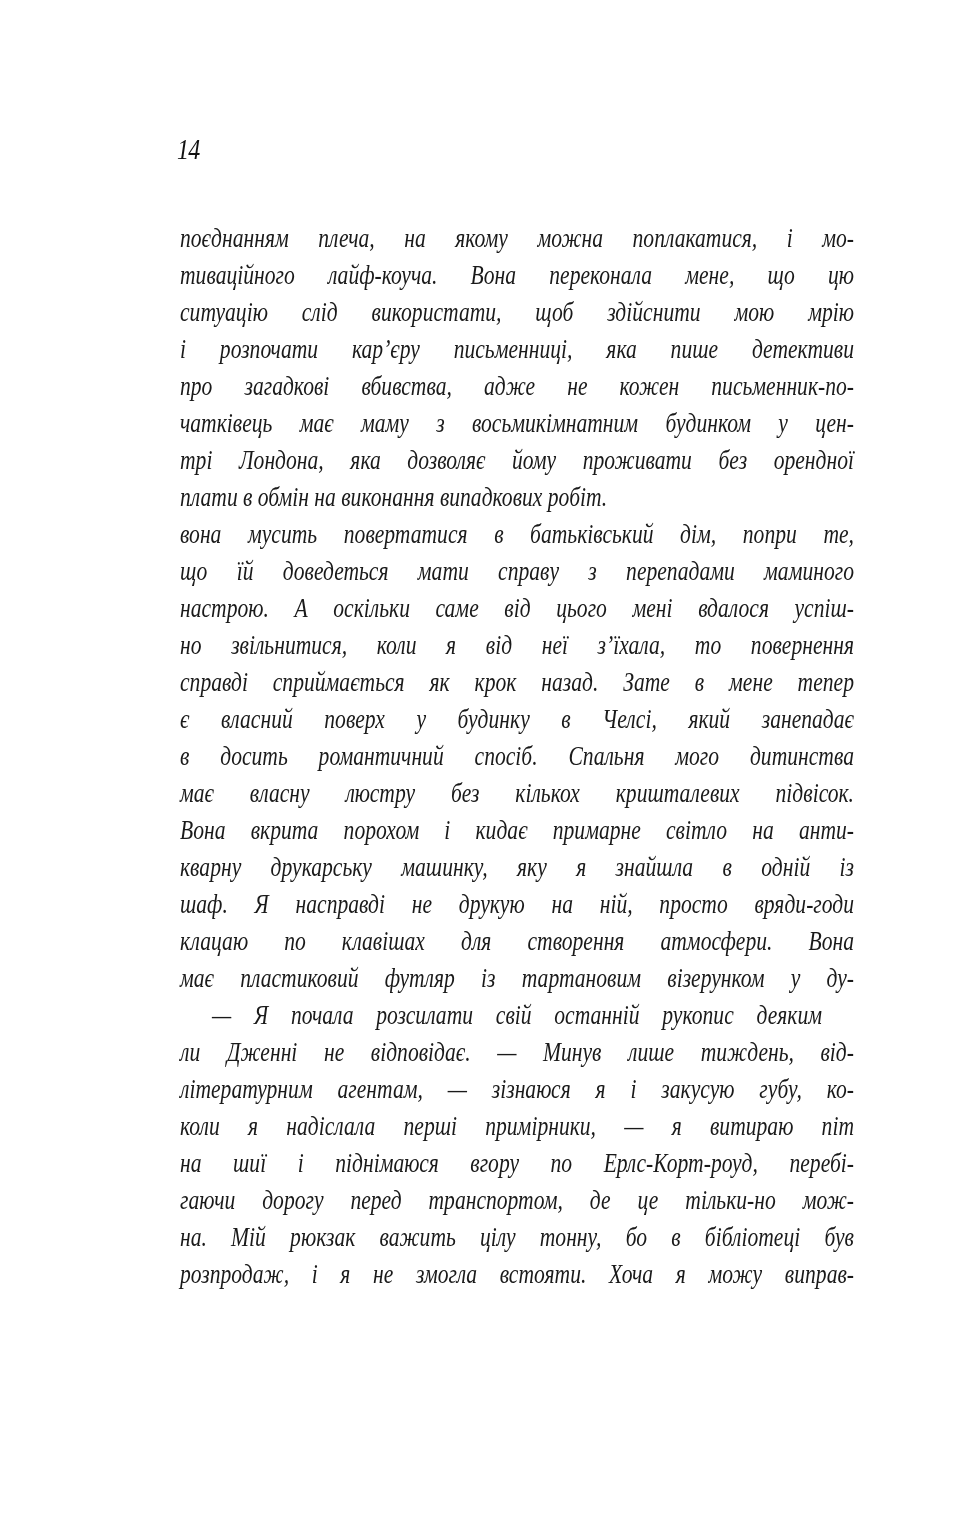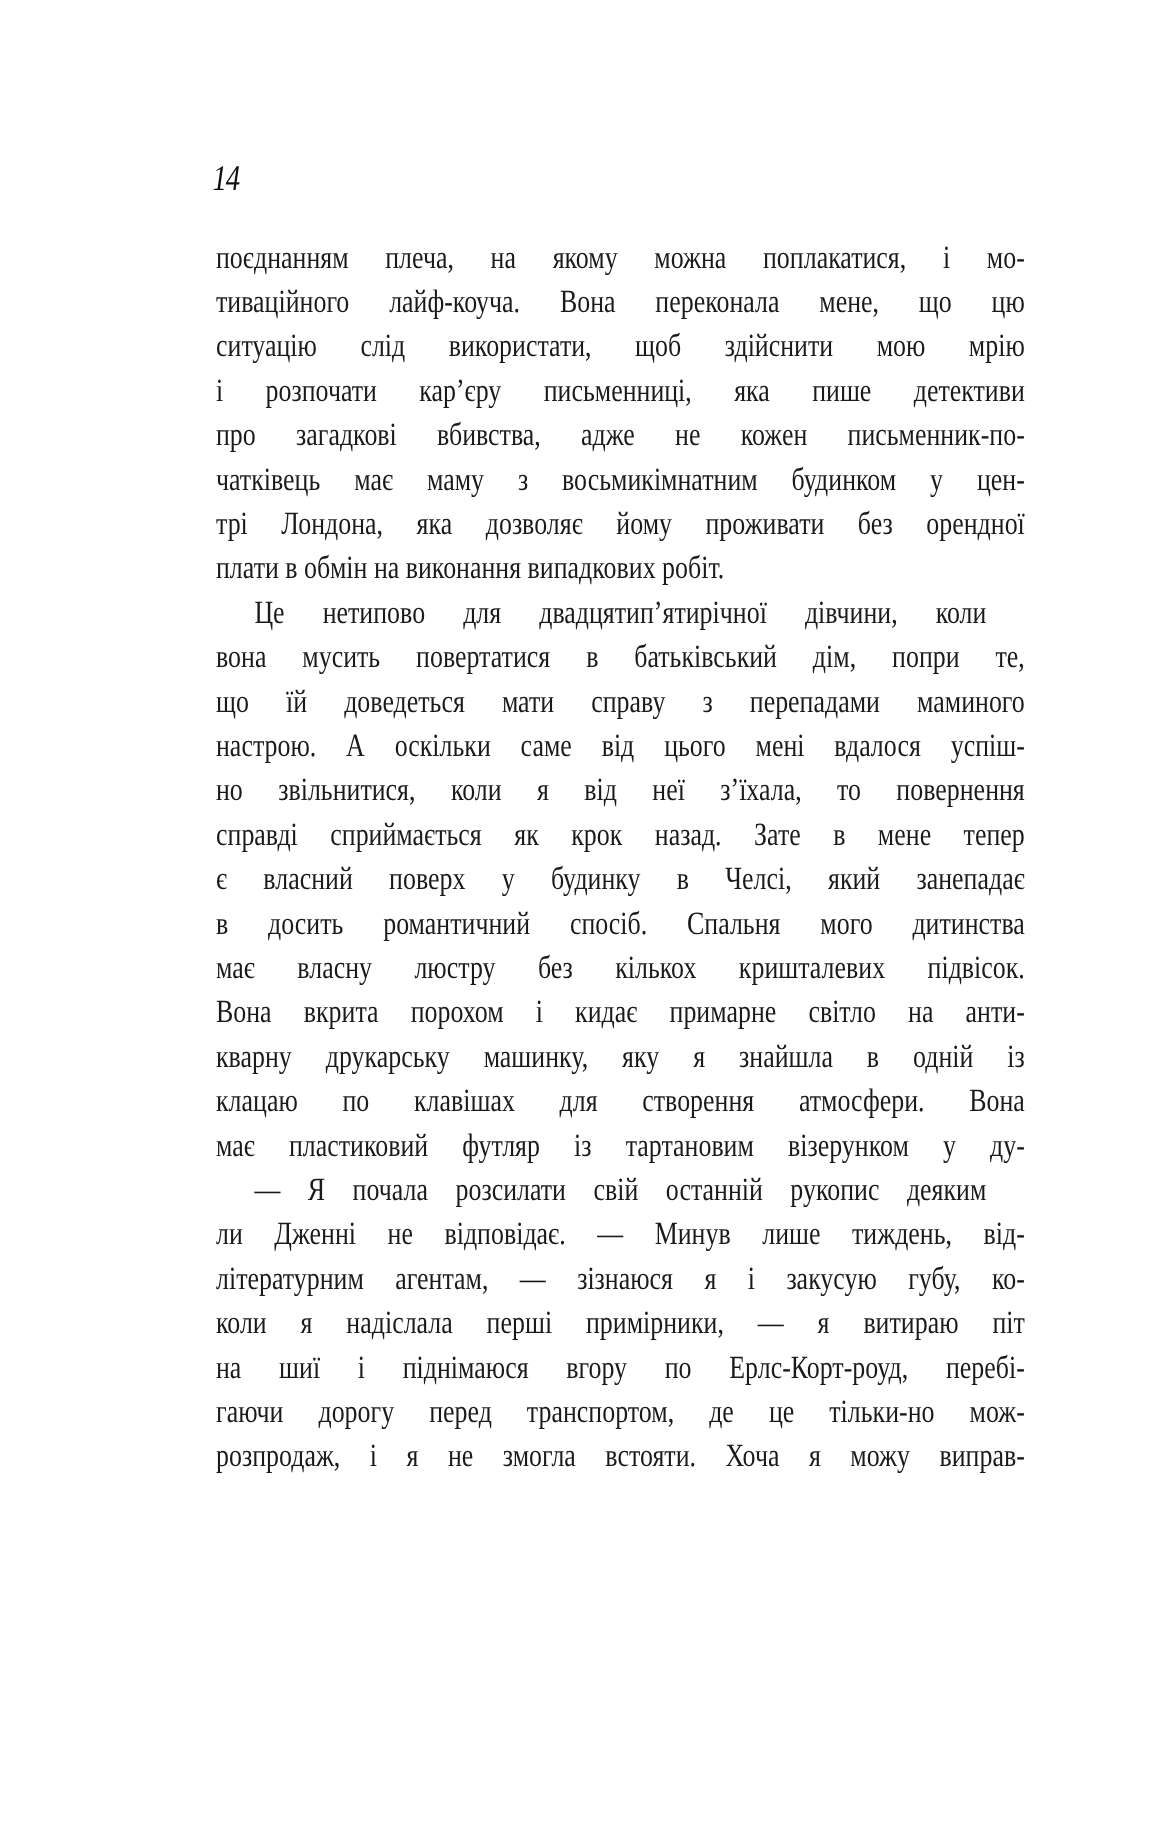--- a/index.html
+++ b/index.html
@@ -22,22 +22,23 @@
       font-size: 30px;
       font-style: italic;
       letter-spacing: -1px;
       transform: scaleX(0.8);
       transform-origin: left top;
       color: #111;
     }
     .text-block {
       position: absolute;
       left: 180px;
-      top: 196px;
+      top: 220px;
       width: 674px;
+      font-style: italic;
     }
     .line {
       display: block;
       height: 37px;
       line-height: 37px;
       font-size: 27px;
       white-space: nowrap;
       text-align: justify;
       text-align-last: justify;
       transform-origin: left center;
@@ -93,23 +94,20 @@
         <span class="condensed"><span class="fit">чатківець має маму з восьмикімнатним будинком у цен-</span></span>
       </div>
       <div class="line">
         <span class="condensed"><span class="fit">трі Лондона, яка дозволяє йому проживати без орендної</span></span>
       </div>
       <div class="line last">
         <span class="condensed"><span class="fit">плати в обмін на виконання випадкових робіт.</span></span>
       </div>
     </div>
     <div>
-      <div class="line indent">
-        <span class="condensed"><span class="fit">Це нетипово для двадцятип’ятирічної дівчини, коли</span></span>
-      </div>
       <div class="line">
         <span class="condensed"><span class="fit">вона мусить повертатися в батьківський дім, попри те,</span></span>
       </div>
       <div class="line">
         <span class="condensed"><span class="fit">що їй доведеться мати справу з перепадами маминого</span></span>
       </div>
       <div class="line">
         <span class="condensed"><span class="fit">настрою. А оскільки саме від цього мені вдалося успіш-</span></span>
       </div>
       <div class="line">
@@ -127,20 +125,23 @@
       <div class="line">
         <span class="condensed"><span class="fit">має власну люстру без кількох кришталевих підвісок.</span></span>
       </div>
       <div class="line">
         <span class="condensed"><span class="fit">Вона вкрита порохом і кидає примарне світло на анти-</span></span>
       </div>
       <div class="line">
         <span class="condensed"><span class="fit">кварну друкарську машинку, яку я знайшла в одній із</span></span>
       </div>
       <div class="line">
+        <span class="condensed"><span class="fit">шаф. Я насправді не друкую на ній, просто вряди-годи</span></span>
+      </div>
+      <div class="line">
         <span class="condensed"><span class="fit">клацаю по клавішах для створення атмосфери. Вона</span></span>
       </div>
       <div class="line">
         <span class="condensed"><span class="fit">має пластиковий футляр із тартановим візерунком у ду-</span></span>
       </div>
     </div>
     <div>
       <div class="line indent">
         <span class="condensed"><span class="fit">— Я почала розсилати свій останній рукопис деяким</span></span>
       </div>
@@ -153,16 +154,19 @@
       <div class="line">
         <span class="condensed"><span class="fit">коли я надіслала перші примірники, — я витираю піт</span></span>
       </div>
       <div class="line">
         <span class="condensed"><span class="fit">на шиї і піднімаюся вгору по Ерлс-Корт-роуд, перебі-</span></span>
       </div>
       <div class="line">
         <span class="condensed"><span class="fit">гаючи дорогу перед транспортом, де це тільки-но мож-</span></span>
       </div>
       <div class="line">
+        <span class="condensed"><span class="fit">на. Мій рюкзак важить цілу тонну, бо в бібліотеці був</span></span>
+      </div>
+      <div class="line">
         <span class="condensed"><span class="fit">розпродаж, і я не змогла встояти. Хоча я можу виправ-</span></span>
       </div>
     </div>
   </div>
 
 </body></html>

